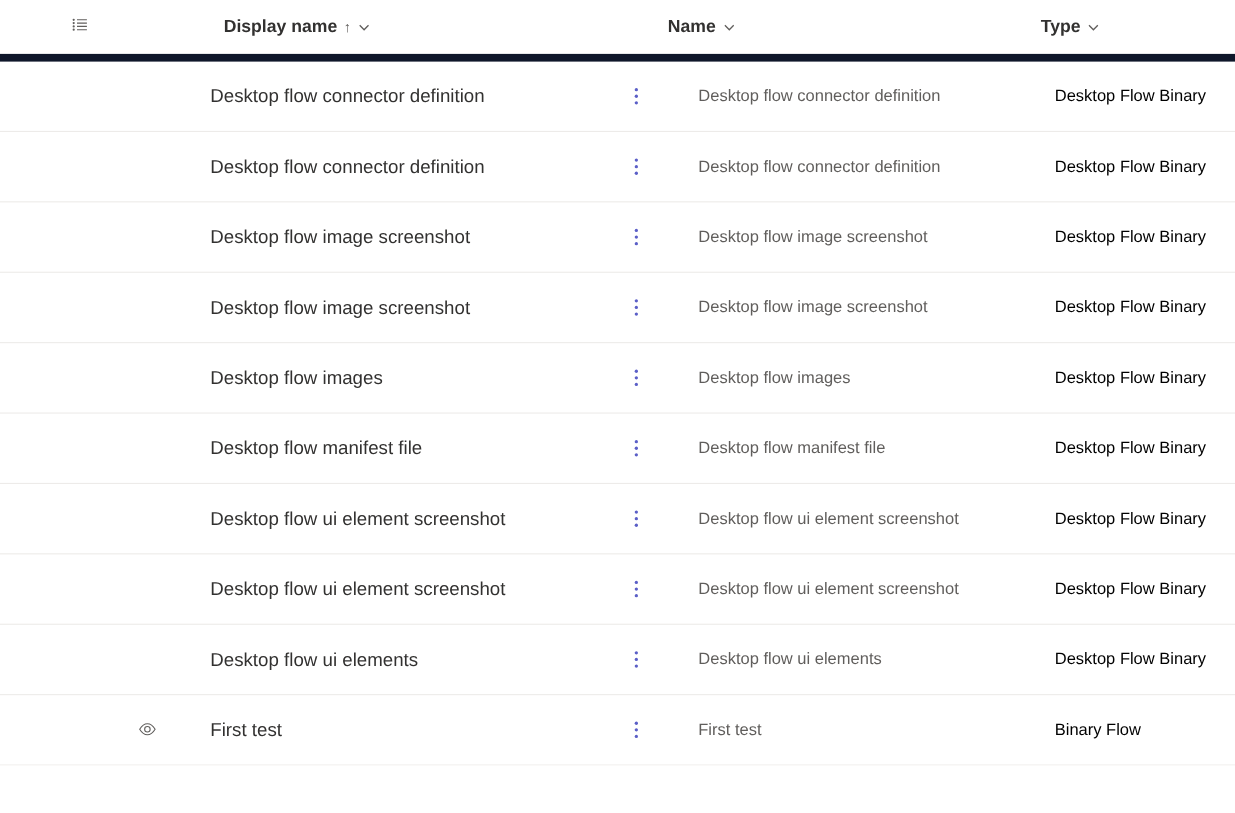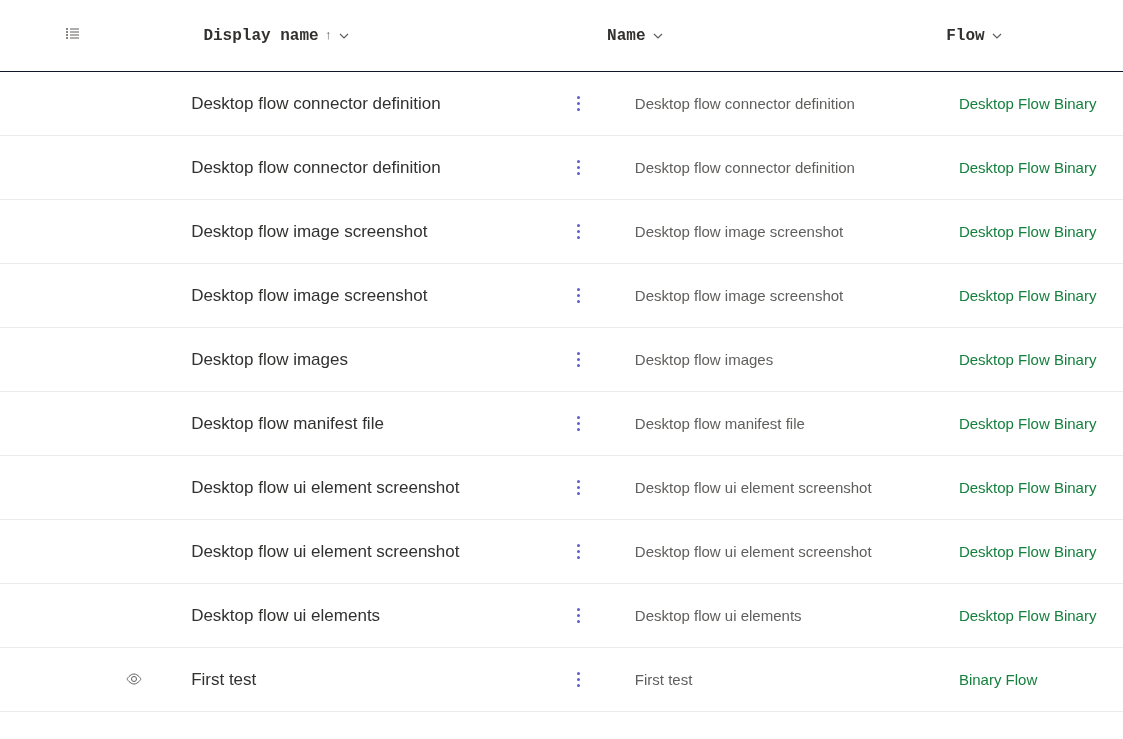--- a/index.html
+++ b/index.html
@@ -13,24 +13,23 @@
       color: #323130;
       font-size: 14px;
       width: 1123px;
     }
     .table-container {
       width: 100%;
     }
     .header-row {
       display: flex;
       align-items: center;
-      height: 72px;
+      height: 56px;
       padding: 0;
-      border-bottom: 1px solid #0f172a;
-      font-family: Liberation Mono, monospace;
+      border-bottom: 7px solid #0f172a;
     }
     .data-row {
       display: flex;
       align-items: center;
       height: 64px;
       border-bottom: 1px solid #edebe9;
       gap: 25px;
     }
     .col-checkbox {
       width: 90px;
@@ -97,21 +96,21 @@
       color: #323130;
       font-weight: 400;
     }
     .name-text {
       font-size: 15px;
       color: #605e5c;
       font-weight: 400;
     }
     .type-text {
       font-size: 15px;
-      color: #15803d;
+      color: #000000;
       font-weight: 400;
     }
     .more-menu {
       display: flex;
       flex-direction: column;
       gap: 3px;
       cursor: pointer;
       padding: 4px;
     }
     .more-menu span {
@@ -189,21 +188,21 @@
         <span class="header-label">Name</span>
         <span class="chevron-down">
           <svg viewBox="0 0 12 12" fill="none" stroke="#605e5c" stroke-width="1.2">
               <polyline points="2,4 6,8 10,4"></polyline>
             </svg>
         </span>
       </div>
     </div>
     <div class="col-type">
       <div class="header-cell">
-        <span class="header-label">Flow</span>
+        <span class="header-label">Type</span>
         <span class="chevron-down">
           <svg viewBox="0 0 12 12" fill="none" stroke="#605e5c" stroke-width="1.2">
               <polyline points="2,4 6,8 10,4"></polyline>
             </svg>
         </span>
       </div>
     </div>
   </div>
 
   <div id="rows-container">

